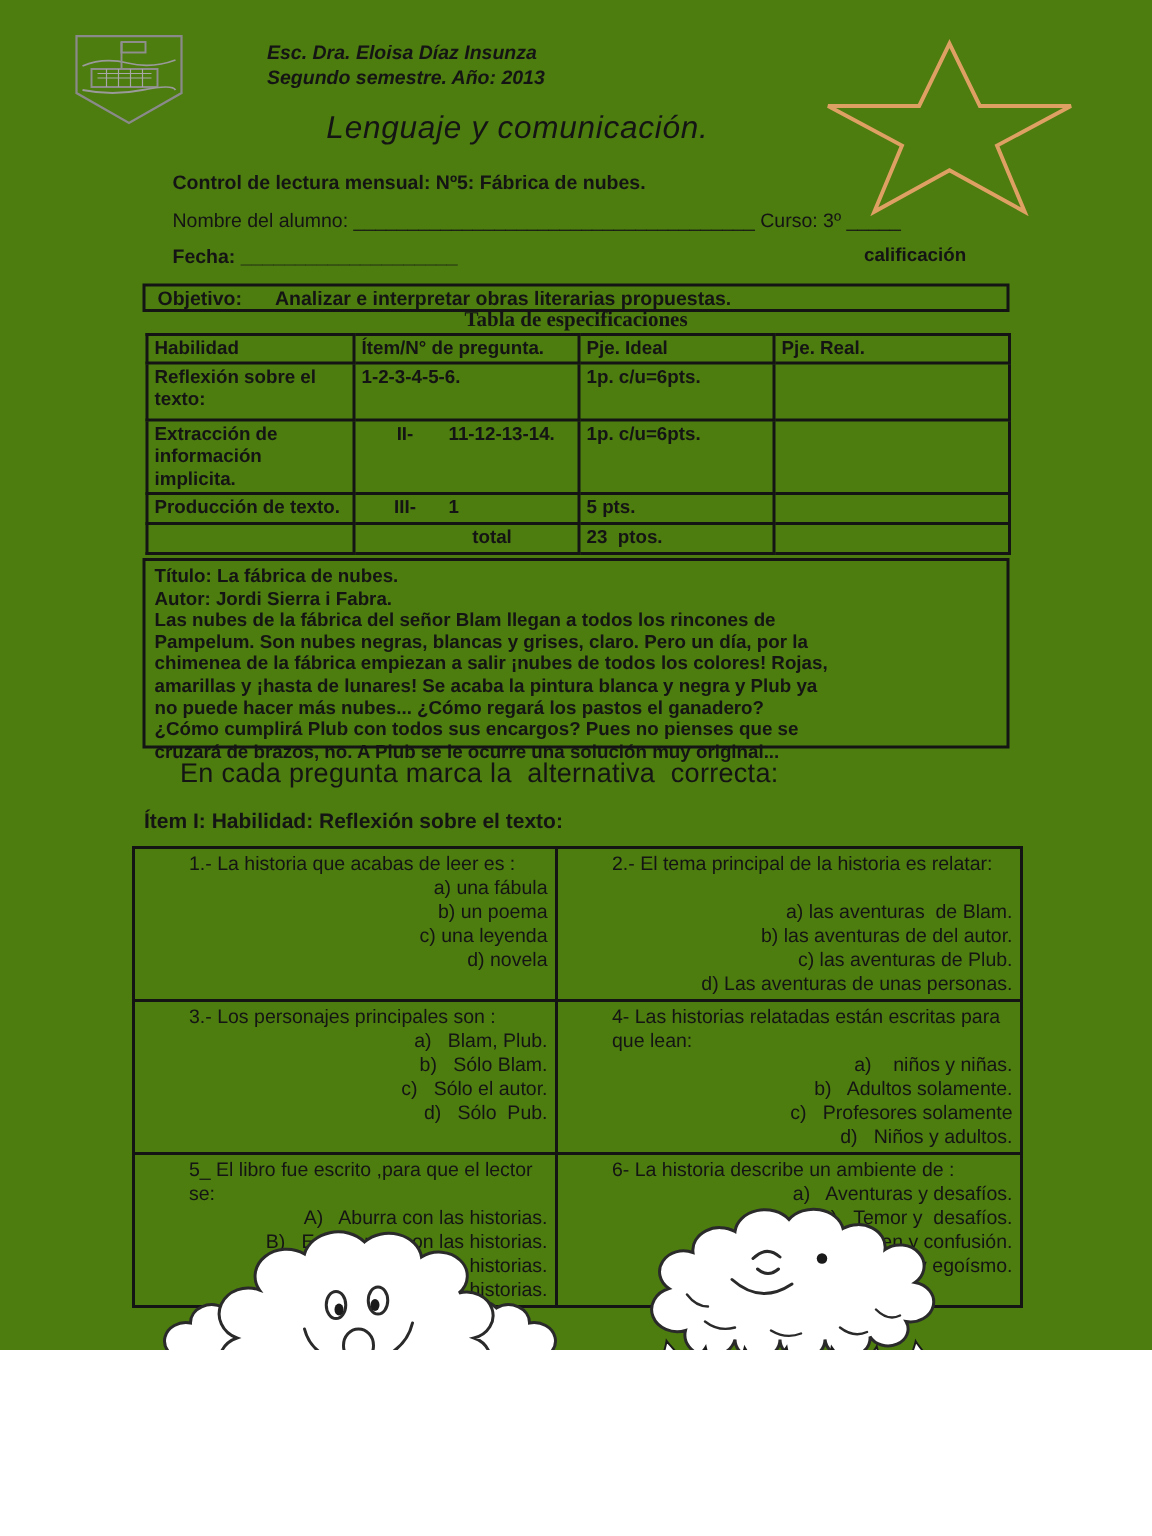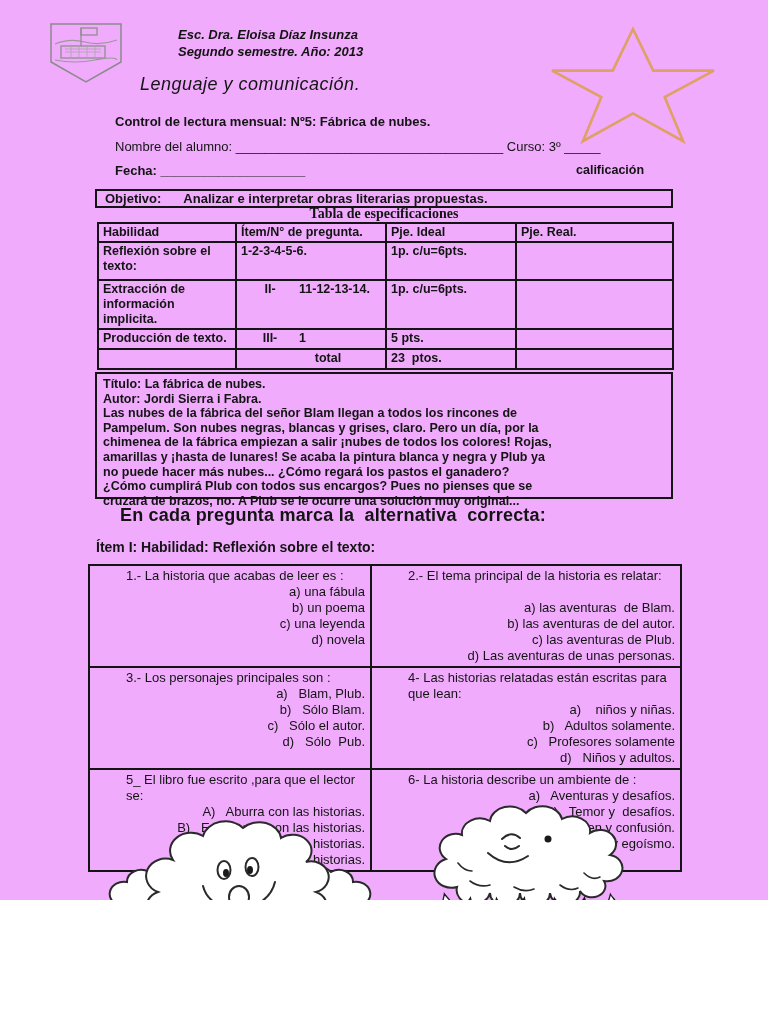--- a/index.html
+++ b/index.html
@@ -6,32 +6,32 @@
     --ink:#141414;
     --star-color:#dfa064;
     --cover-blue:#7da4cf;
     --cover-bg:#cfdeed;
   }
   *{margin:0;padding:0;box-sizing:border-box;}
   html,body{background:#ffffff;}
   .page{
     position:relative;
     width:768px;height:900px;
-    background:#f0abfc;
+    background:#4d7c0f;
     font-family:"Liberation Sans",sans-serif;
     color:var(--ink);
     overflow:hidden;
     padding-left:41px;
   }
   .abs{position:absolute;}
   .pre{white-space:pre-wrap;}
 
   
   .header-lines{left:178px;top:26px;font-size:13px;font-style:italic;font-weight:bold;line-height:17px;}
-  .doc-title{left:140px;top:74px;width:410px;font-size:18px;font-style:italic;letter-spacing:.5px;}
+  .doc-title{left:140px;top:74px;width:410px;text-align:center;font-size:21px;font-style:italic;letter-spacing:.5px;}
   .control-line{left:115px;top:114px;font-size:13px;font-weight:bold;}
   .name-line{left:115px;top:139px;font-size:13px;font-weight:normal;}
   .date-line{left:115px;top:163px;font-size:13px;font-weight:bold;}
   .grade-label{left:576px;top:163px;font-size:12.5px;font-weight:bold;}
 
   
   .objective-box{
     left:95px;top:189px;width:578px;height:19px;
     border:2px solid var(--ink);
     display:flex;align-items:flex-end;gap:22px;
@@ -70,21 +70,21 @@
     background:#ddd2b8;opacity:.8;}
   .cover-art .blob2{position:absolute;left:30px;top:26px;width:44px;height:40px;border-radius:50%;
     background:#c2cdd6;opacity:.8;}
   .cover-art .blob3{position:absolute;left:4px;top:34px;width:30px;height:30px;border-radius:50%;
     background:#b9a98c;opacity:.7;}
   .cover-foot{position:absolute;bottom:0;left:0;right:0;height:10px;background:var(--cover-blue);display:flex;align-items:center;}
   .cover-foot .red{width:18px;height:4px;background:#c0392b;margin-left:3px;}
   .cover-foot .dark{width:10px;height:7px;background:#203040;margin-left:auto;margin-right:3px;}
 
   
-  .instruction{left:120px;top:505px;font-size:18px;font-weight:bold;letter-spacing:.2px;}
+  .instruction{left:120px;top:505px;font-size:18px;font-weight:normal;letter-spacing:.2px;}
   .item-heading{left:96px;top:539px;font-size:14px;font-weight:bold;}
 
   
   .q-table{left:88px;top:564px;width:592px;border-collapse:collapse;table-layout:fixed;
     font-size:13px;line-height:16px;}
   .q-table col.qc1{width:282px}.q-table col.qc2{width:310px}
   .q-table td{border:2px solid var(--ink);vertical-align:top;padding:2px 5px;}
   tr.qr1 td{height:80px} tr.qr2 td{height:73px} tr.qr3 td{height:82px}
   .q-title{white-space:pre-wrap;margin-left:31px;}
   .q-opt{white-space:pre-wrap;text-align:right;}

